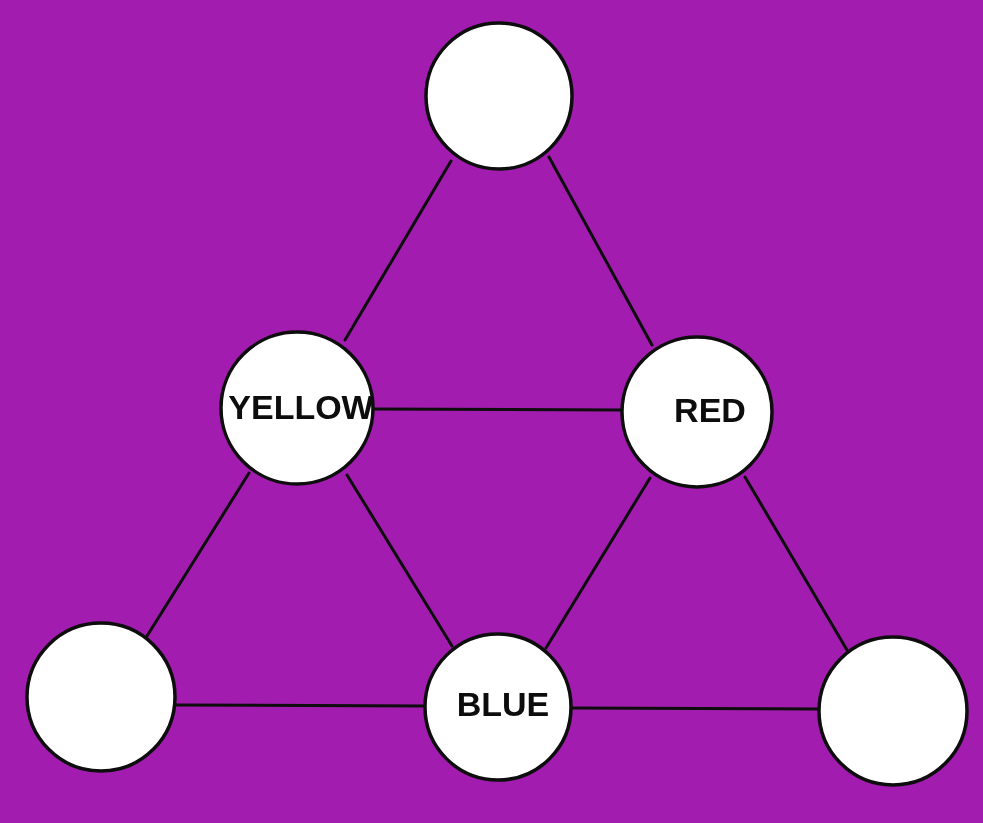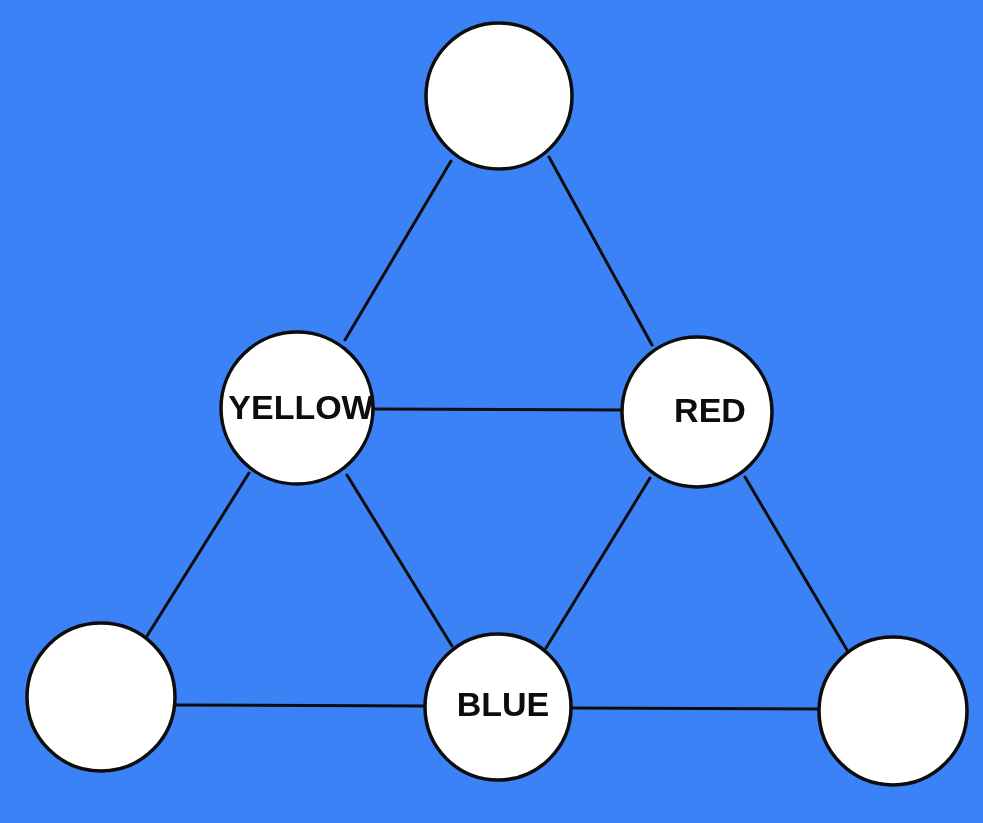--- a/index.html
+++ b/index.html
@@ -8,21 +8,21 @@
     padding: 0;
     background: #ffffff;
   }
   body {
     font-family: "Liberation Sans", sans-serif;
   }
   #canvas-wrap {
     position: relative;
     width: 983px;
     height: 823px;
-    background: #3b82f6;
+    background: #a21caf;
     overflow: hidden;
   }
   #graph-svg {
     display: block;
     width: 983px;
     height: 823px;
   }
   .edge-line {
     stroke: #0d0d0d;
     stroke-width: 3;

